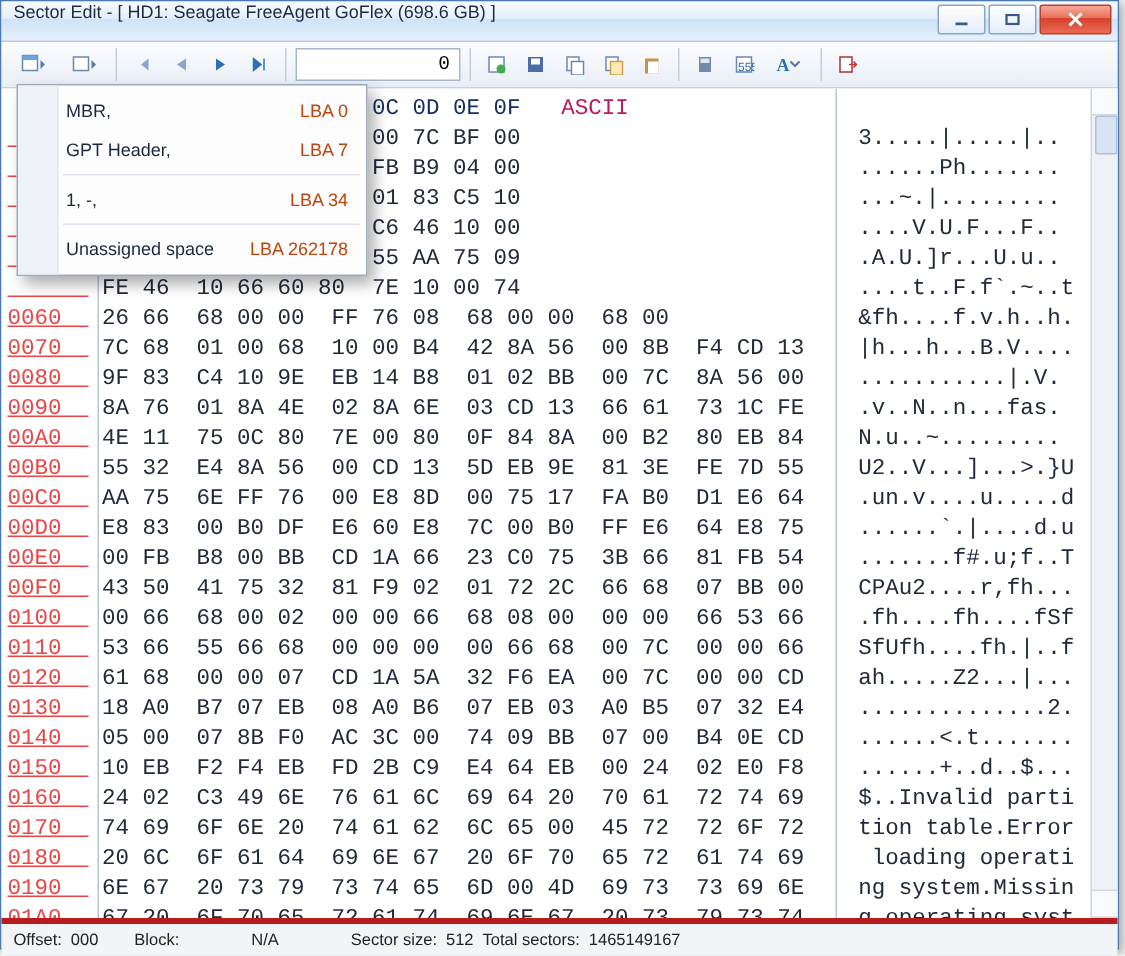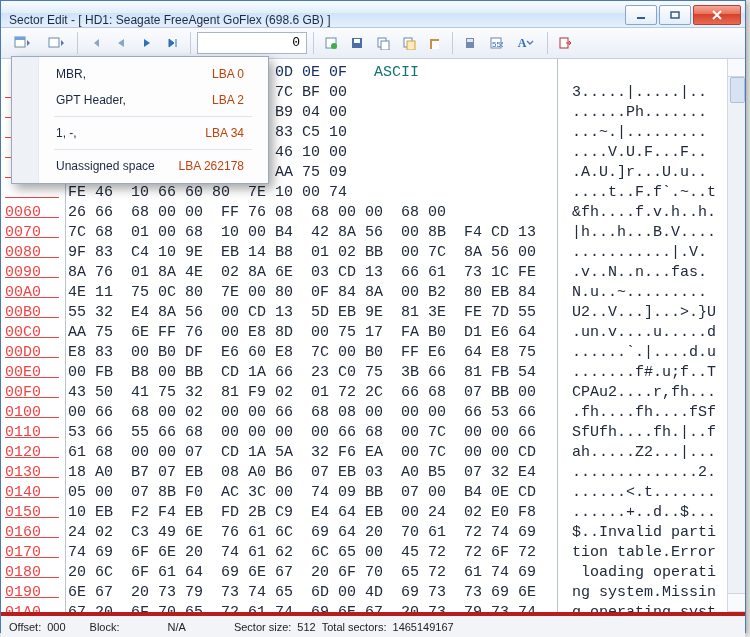--- a/index.html
+++ b/index.html
@@ -17,21 +17,21 @@
     margin: 0;
     position: relative;
     background: #eceff4;
     border: 1px solid #4a79b6;
     box-shadow: 2px 2px 6px rgba(0,0,0,.3);
   }
   .titlebar {
     height: 26px;
     background: linear-gradient(180deg, #f7fbff 0%, #e3eefc 45%, #cfe3f8 46%, #e6f0fb 100%);
     border-bottom: 1px solid #b6c9e2;
-    display:flex; align-items:flex-end;
+    display:flex; align-items:flex-start;
     padding: 0 2px 0 8px;
     color: #1b2a45;
   }
   .titlebar .title { flex:1; font-size: 12px; }
   .win-btns { display:flex; gap:2px; padding:2px;}
   .win-btn {
     width:30px; height:18px;
     border:1px solid #8aa6c7;
     border-radius:2px;
     background:linear-gradient(180deg,#fdfeff,#e4eef9);
@@ -69,39 +69,39 @@
   .hex{
     font-family:"Courier New",monospace;
     font-size:15px;
     line-height:20px;
     white-space:pre;
     color:#202a3a;
     padding:4px 4px 4px 4px;
   }
   .hex .hdr{color:#142f60;}
   .hex .off{color:#ef4444;text-decoration:underline;}
-  .hex .ascii-hdr{color:#0f766e;}
+  .hex .ascii-hdr{color:#be185d;}
   .divider{position:absolute;top:0;bottom:0;width:1px;background:#b9c3d1;}
   .d1{left:64px}
   .d2{left:556px}
   .scroll-v{
     position:absolute;top:0;right:0;width:17px;height:100%;
     background:#eef1f6;border-left:1px solid #cfd7e2;
   }
   .scroll-v .arrow{height:17px;border-bottom:1px solid #cfd7e2;background:#f8fafc}
   .scroll-v .arrow.b{border-top:1px solid #cfd7e2;position:absolute;bottom:0;width:100%}
   .scroll-v .thumb{position:absolute;left:2px;top:18px;width:13px;height:24px;background:#d7e3f2;border:1px solid #aebfd6;border-radius:2px;}
   .menu{
     position:absolute;
     left:10px; top:55px;
     width:232px;
     background:#fdfdfd;
     border:1px solid #9aa9be;
     box-shadow:4px 5px 10px rgba(0,0,0,.35);
-    padding:4px 12px;
+    padding:4px 0;
     z-index:30;
   }
   .menu .gutter{position:absolute;left:0;top:0;bottom:0;width:26px;background:#eef2f7;border-right:1px solid #e2e8f1}
   .menu .mi{
     position:relative;height:26px;line-height:26px;
     padding:0 12px 0 32px; color:#192840;
     display:flex; justify-content:space-between; gap:12px;
   }
   .menu .sep{height:1px;margin:3px 4px 3px 30px;background:#dee4ed}
   .menu .lba{color:#c2410c}
@@ -280,21 +280,21 @@
   </div>
 
   <div class="menu">
     <div class="gutter"></div>
     <div class="mi">
       <span>MBR,</span>
       <span class="lba">LBA 0</span>
     </div>
     <div class="mi">
       <span>GPT Header,</span>
-      <span class="lba">LBA 2</span>
+      <span class="lba">LBA 7</span>
     </div>
     <div class="sep"></div>
     <div class="mi">
       <span>1, -,</span>
       <span class="lba">LBA 34</span>
     </div>
     <div class="sep"></div>
     <div class="mi">
       <span>Unassigned space</span>
       <span class="lba">LBA 262178</span>

